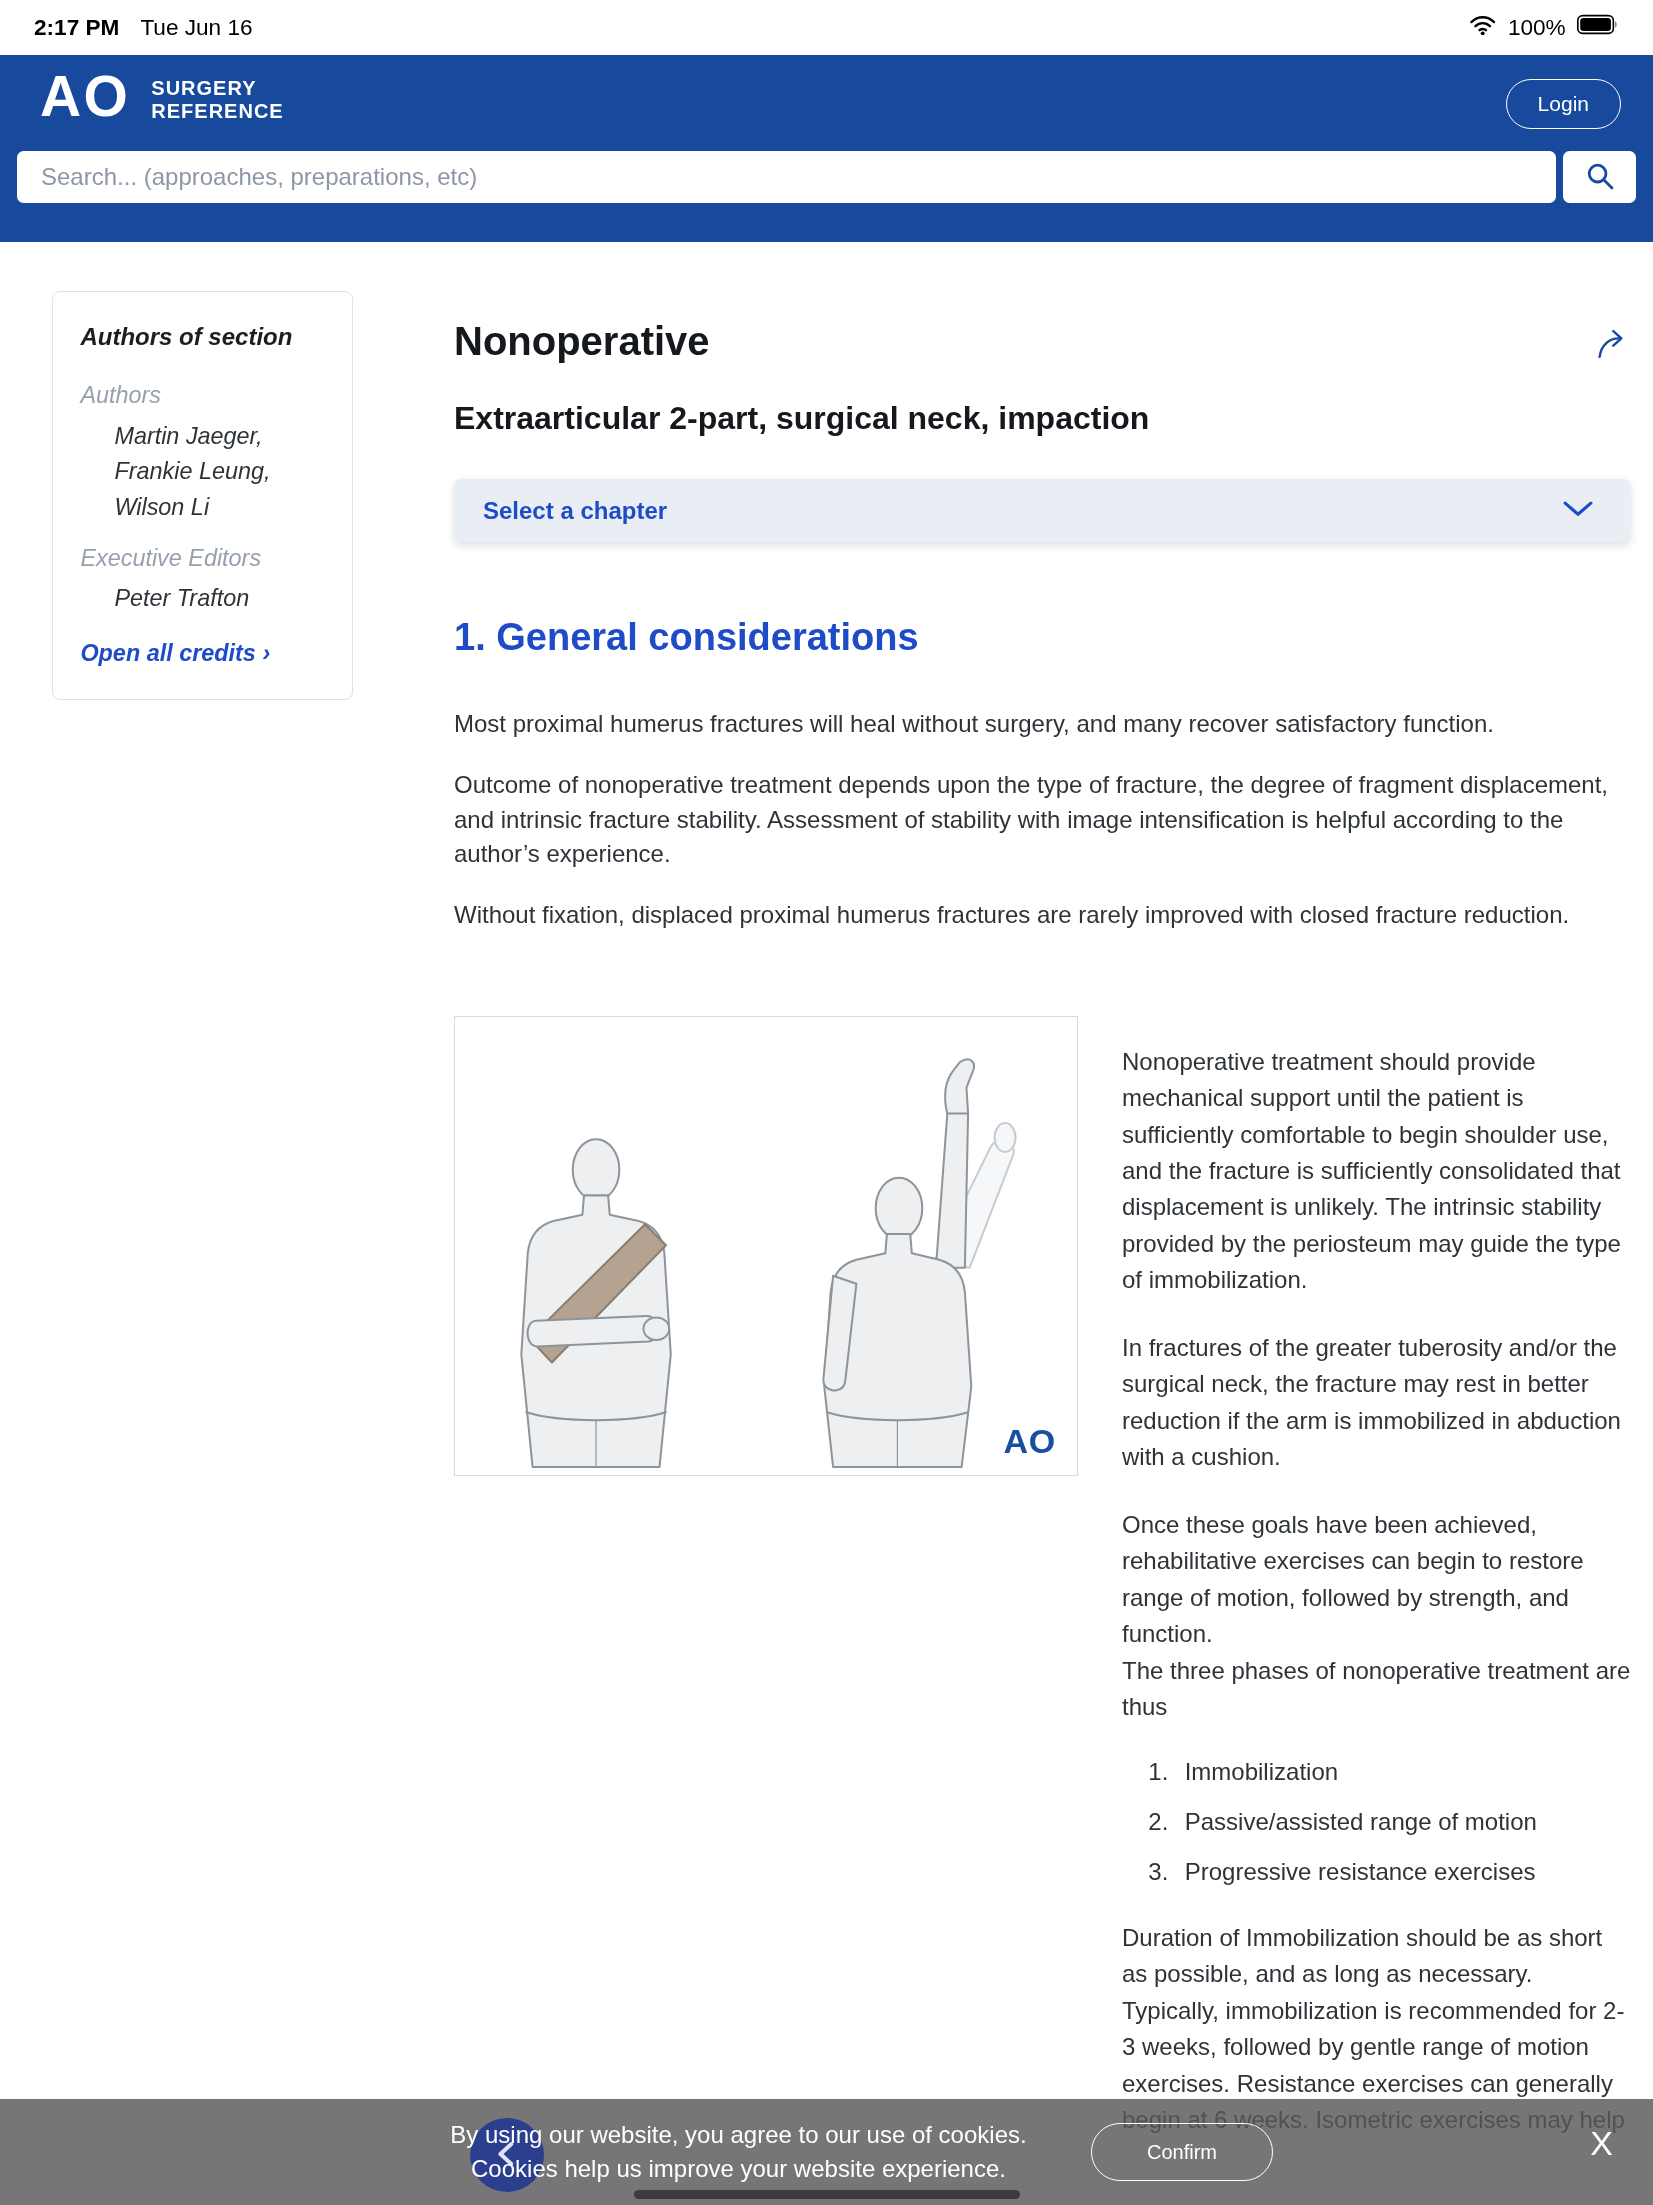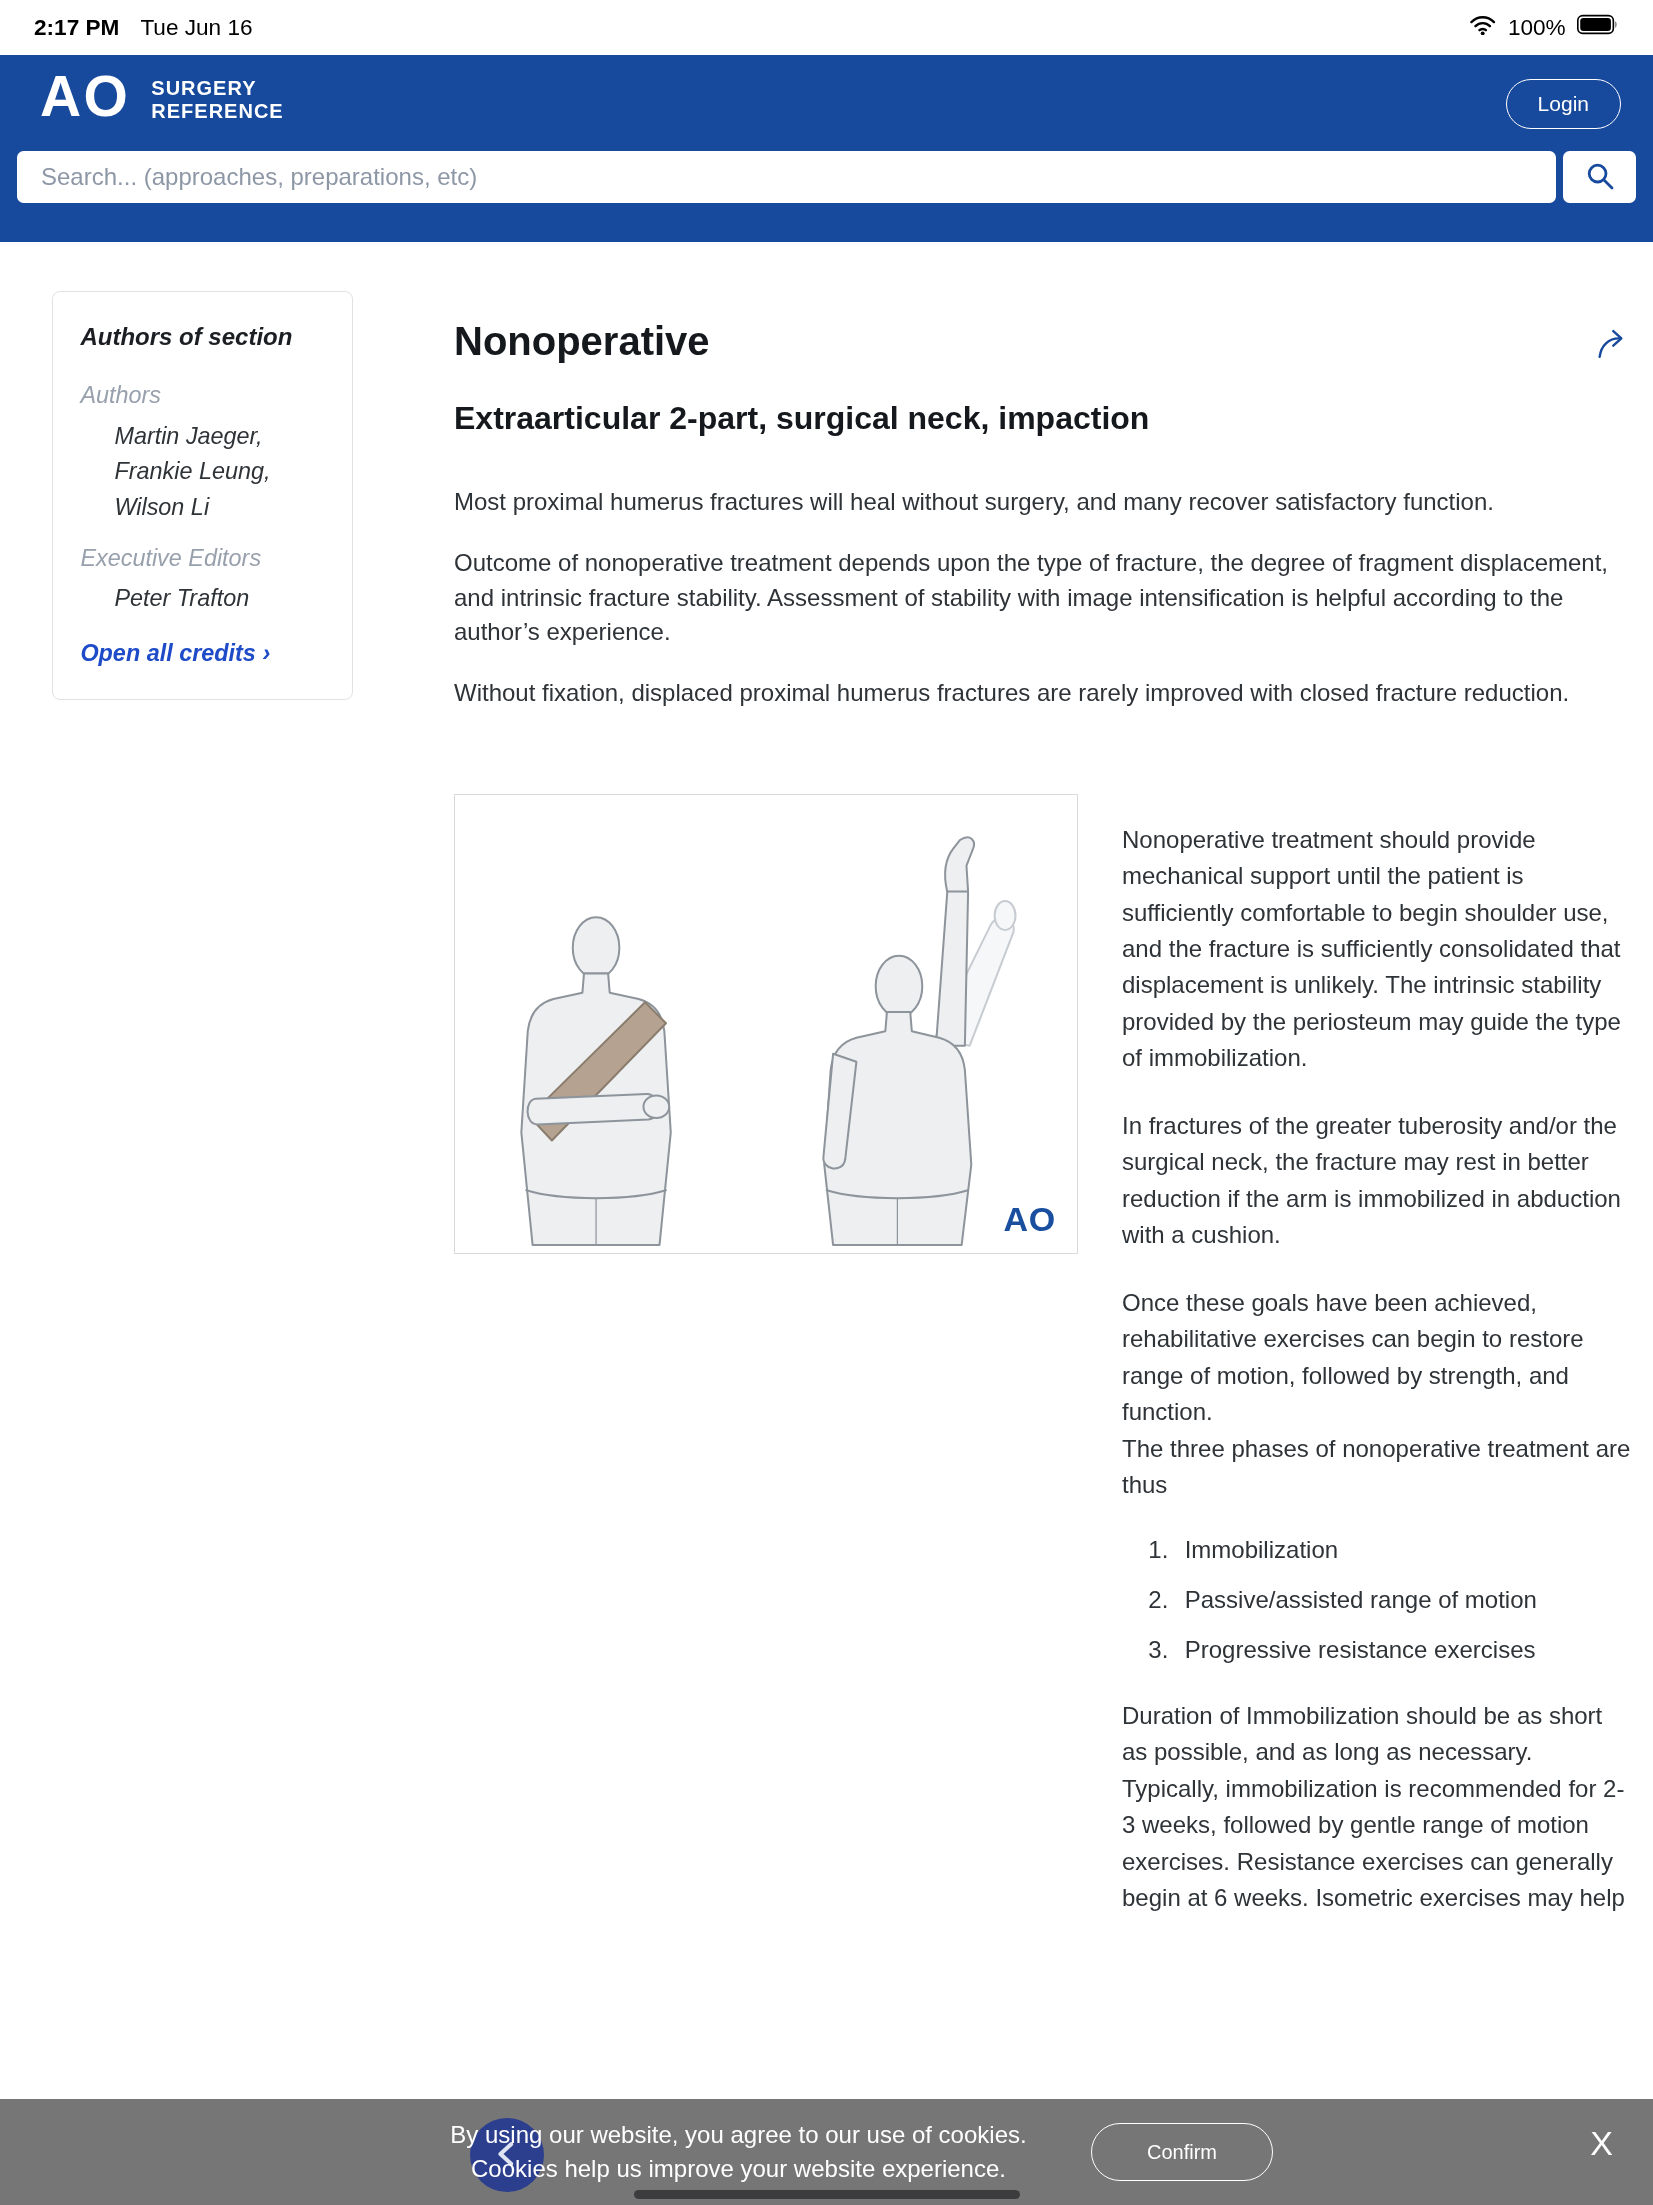--- a/index.html
+++ b/index.html
@@ -157,21 +157,30 @@
             <svg width="37" height="34" viewBox="0 0 46 42" fill="none">
               <path d="M7 37 C9 22 19 14 31 14" stroke="#17499d" stroke-width="3" stroke-linecap="round"></path>
               <polyline points="24,5 34,14 24,23" stroke="#17499d" stroke-width="3" fill="none" stroke-linecap="round" stroke-linejoin="round"></polyline>
             </svg>
           </span>
         </button>
       </div>
 
       <h2 class="subtitle">Extraarticular 2-part, surgical neck, impaction</h2>
 
-
+      <div class="chapter-select">
+        <span class="label">Select a chapter</span>
+        <span>
+          <svg width="32" height="19.4" viewBox="0 0 40 24" fill="none">
+            <polyline points="4,5 20,19 36,5" stroke="#1e4bc8" stroke-width="4" fill="none" stroke-linecap="round" stroke-linejoin="round"></polyline>
+          </svg>
+        </span>
+      </div>
+
+      <h2 class="section-heading">1. General considerations</h2>
 
       <p class="p first">Most proximal humerus fractures will heal without surgery, and many recover satisfactory function.</p>
       <p class="p">Outcome of nonoperative treatment depends upon the type of fracture, the degree of fragment displacement, and intrinsic fracture stability. Assessment of stability with image intensification is helpful according to the author’s experience.</p>
       <p class="p">Without fixation, displaced proximal humerus fractures are rarely improved with closed fracture reduction.</p>
 
       <div class="figure-row">
         <figure class="illus-box">
           <svg viewBox="0 0 773 570">
 
             <g stroke="#8d949b" stroke-width="2.5" fill="#edeff1" stroke-linejoin="round" stroke-linecap="round">

